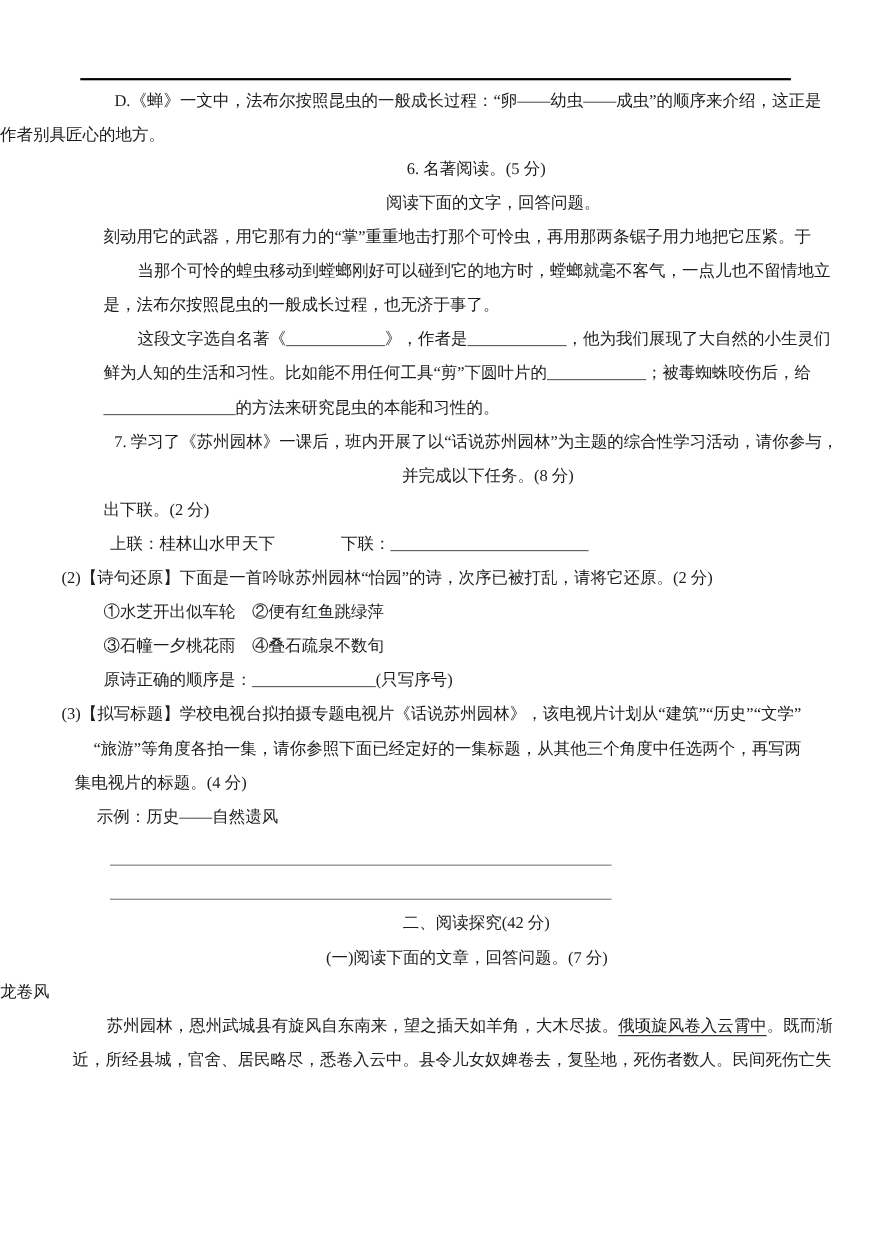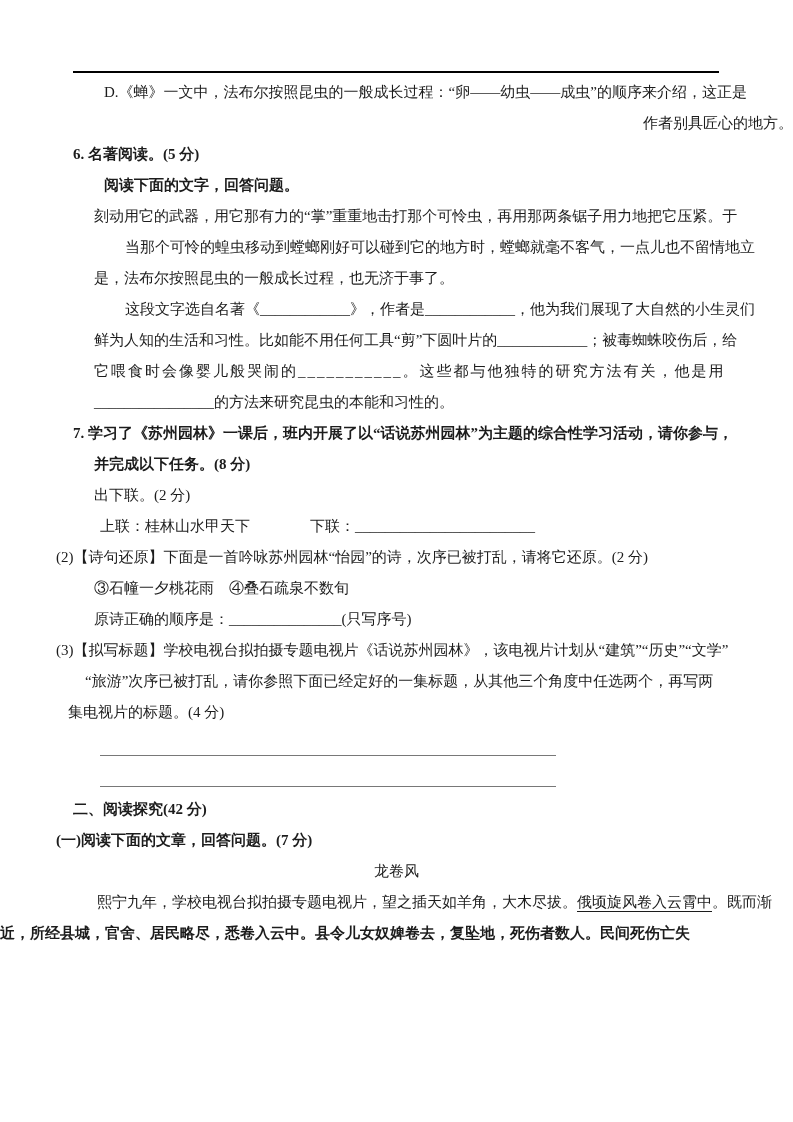--- a/index.html
+++ b/index.html
@@ -12,36 +12,36 @@
     font-size:15px;
     color:#1c1c1c;
     overflow:hidden;
   }
   .top-rule{
     position:absolute;top:71px;left:73px;width:646px;
     border-top:2px solid #000000;
   }
   .content{position:absolute;top:77px;left:0;width:793px;}
   .line{height:31px;line-height:31px;white-space:pre;}
-  .b{font-weight:bold;}
+  .b{font-weight:normal;text-align:center;}
   .ls{letter-spacing:2px;}
-  .center{text-align:center;}
+  .center{}
   .ul{text-decoration:underline;text-underline-offset:4px;text-align:right;}
   .ml56{margin-left:56px;}
-  .ml66{font-weight:bold;}
+  .ml66{margin-left:66px;}
   .ml68{margin-left:68px;}
   .ml73{margin-left:73px;}
   .ml85{margin-left:85px;}
   .ml88{margin-left:88px;}
   .ml94{margin-left:94px;}
   .ml97{margin-left:97px;}
   .ml100{margin-left:100px;}
   .ml104{margin-left:104px;}
   .ml125{margin-left:125px;}
-  .ml133{text-align:right;}
+  .ml133{}
   .ans-line{position:relative;height:31px;}
   .ans-line .rule{
     position:absolute;left:100px;top:17px;width:456px;
     border-top:1.5px solid #787878;
   }
   .gap-before{margin-top:10px;}
   .pull-up{margin-top:-6px;}
 </style>
 </head>
 <body>
@@ -55,45 +55,46 @@
 
     <div class="line ml73 b">6. 名著阅读。(5 分)</div>
     <div class="line ml104 b">阅读下面的文字，回答问题。</div>
 
     <div class="line ml94">刻动用它的武器，用它那有力的“掌”重重地击打那个可怜虫，再用那两条锯子用力地把它压紧。于</div>
     <div class="line ml125">当那个可怜的蝗虫移动到螳螂刚好可以碰到它的地方时，螳螂就毫不客气，一点儿也不留情地立</div>
     <div class="line ml94">是，法布尔按照昆虫的一般成长过程，也无济于事了。</div>
 
     <div class="line ml125">这段文字选自名著《____________》，作者是____________，他为我们展现了大自然的小生灵们</div>
     <div class="line ml94">鲜为人知的生活和习性。比如能不用任何工具“剪”下圆叶片的____________；被毒蜘蛛咬伤后，给</div>
-    <div class="line ml94 ls">它喂食时会像婴儿般哭闹的___________。这些都与他独特的研究方法有关，他是用</div>
     <div class="line ml94">________________的方法来研究昆虫的本能和习性的。</div>
 
     <div class="line ml73 b">7. 学习了《苏州园林》一课后，班内开展了以“话说苏州园林”为主题的综合性学习活动，请你参与，</div>
     <div class="line ml94 b">并完成以下任务。(8 分)</div>
 
     <div class="line ml94">出下联。(2 分)</div>
     <div class="line ml100">上联：桂林山水甲天下　　　　下联：________________________</div>
 
     <div class="line ml56">(2)【诗句还原】下面是一首吟咏苏州园林“怡园”的诗，次序已被打乱，请将它还原。(2 分)</div>
+    <div class="line ml94">①水芝开出似车轮　②便有红鱼跳绿萍</div>
     <div class="line ml94">③石幢一夕桃花雨　④叠石疏泉不数旬</div>
     <div class="line ml94">原诗正确的顺序是：_______________(只写序号)</div>
 
     <div class="line ml56">(3)【拟写标题】学校电视台拟拍摄专题电视片《话说苏州园林》，该电视片计划从“建筑”“历史”“文学”</div>
-    <div class="line ml85">“旅游”次序已被打乱，请你参照下面已经定好的一集标题，从其他三个角度中任选两个，再写两</div>
+    <div class="line ml85">“旅游”等角度各拍一集，请你参照下面已经定好的一集标题，从其他三个角度中任选两个，再写两</div>
     <div class="line ml68">集电视片的标题。(4 分)</div>
+    <div class="line ml88">示例：历史——自然遗风</div>
 
     <div class="ans-line gap-before">
         <div class="rule"></div>
       </div>
     <div class="ans-line">
         <div class="rule"></div>
       </div>
 
     <div class="line ml73 b pull-up">二、阅读探究(42 分)</div>
     <div class="line ml56 b">(一)阅读下面的文章，回答问题。(7 分)</div>
 
     <div class="line center">龙卷风</div>
-    <div class="line ml97"><span>熙宁九年，学校电视台拟拍摄专题电视片，望之插天如羊角，大木尽拔。</span><span class="ul">俄顷旋风卷入云霄中</span><span>。既而渐</span></div>
+    <div class="line ml97"><span>苏州园林，恩州武城县有旋风自东南来，望之插天如羊角，大木尽拔。</span><span class="ul">俄顷旋风卷入云霄中</span><span>。既而渐</span></div>
     <div class="line ml66">近，所经县城，官舍、居民略尽，悉卷入云中。县令儿女奴婢卷去，复坠地，死伤者数人。民间死伤亡失</div>
 
   </div>
 </div>
 
 </body></html>

